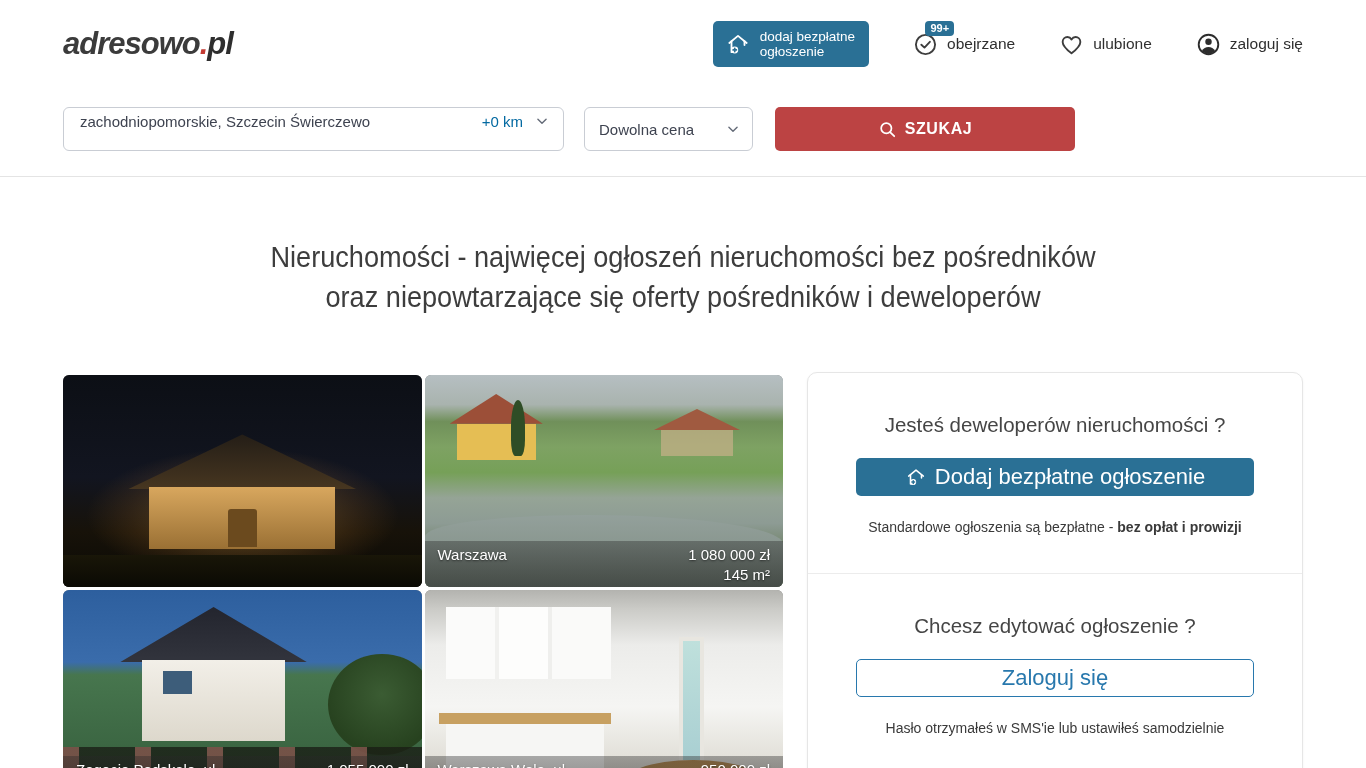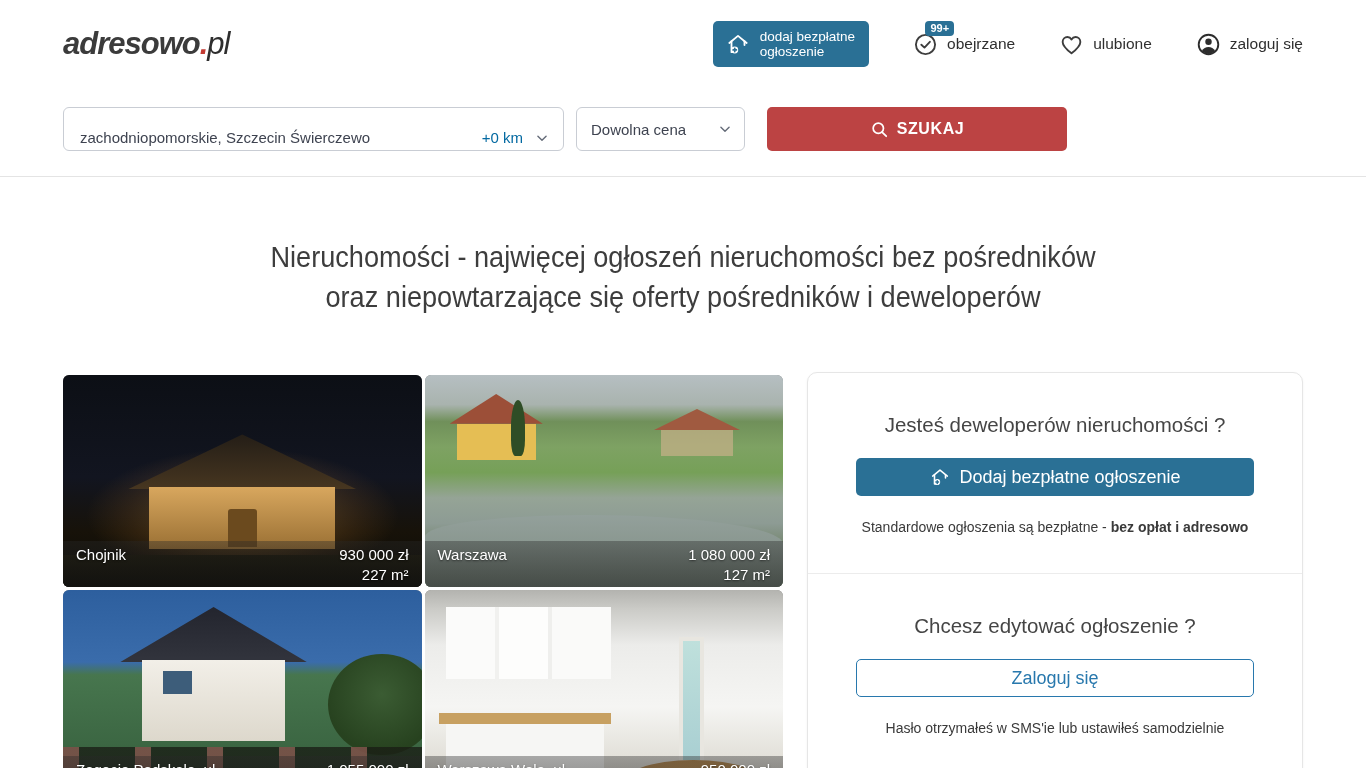--- a/index.html
+++ b/index.html
@@ -8,21 +8,21 @@
     width:1366px; height:768px; overflow:hidden;
     font-family:"Liberation Sans", sans-serif; color:#333;
     position:relative;
   }
 
   
   .topbar { height:88px; display:flex; align-items:center; padding:0 63px; justify-content:space-between; }
   .logo { font-size:31px; font-style:italic; letter-spacing:-1px; cursor:pointer; white-space:nowrap; }
   .logo .b { font-weight:bold; color:#3b3b3b; }
   .logo .dot { font-weight:bold; color:#c33a32; }
-  .logo .pl { font-weight:400; color:#2e2e2e; }
+  .logo .pl { font-weight:700; color:#2e2e2e; }
   .top-actions { display:flex; align-items:center; gap:44px; }
   .add-btn {
     background:#2a7095; color:#fff; border:none; border-radius:5px;
     display:flex; align-items:center; gap:9px; padding:8px 14px 8px 12px;
     font-size:13.5px; line-height:15px; text-align:left; cursor:pointer;
     font-family:"Liberation Sans", sans-serif;
   }
   .top-link { display:flex; align-items:center; gap:9px; font-size:15.5px; color:#2f2f2f; cursor:pointer; position:relative; }
   .icon-wrap { position:relative; display:inline-flex; }
   .badge {
@@ -30,26 +30,26 @@
     font-size:11px; font-weight:bold; border-radius:4px; padding:1px 5px 2px; line-height:12px;
   }
 
   
   .search-section { padding:19px 63px 25px; border-bottom:1px solid #e4e4e4; }
   .search-row { display:flex; align-items:center; }
   .field {
     height:44px; border:1px solid #c9cdd4; border-radius:6px; background:#fff;
     display:flex; align-items:center; font-size:15px; color:#3e4350; cursor:pointer;
   }
-  .loc-field { width:501px; padding:0 14px 4px 16px; justify-content:space-between;align-items:flex-end; }
+  .loc-field { width:501px; padding:0 14px 16px 16px; justify-content:space-between; }
   .loc-text { white-space:nowrap; overflow:hidden; }
   .radius { display:flex; align-items:center; gap:12px; color:#0369a1; }
   .sel-cat { width:209px; margin-left:19px; padding:0 12px 0 14px; justify-content:space-between; }
   .sel-cat .val { white-space:nowrap; overflow:hidden; width:158px; }
-  .sel-price { width:169px; margin-left:12px; padding:0 12px 0 14px; justify-content:space-between; }
+  .sel-price { width:169px; margin-left:20px; padding:0 12px 0 14px; justify-content:space-between; }
   .search-btn {
     margin-left:22px; width:300px; height:44px; background:#bc4343; border:none; border-radius:5px;
     color:#fff; font-size:16px; font-weight:bold; letter-spacing:.6px; cursor:pointer;
     display:flex; align-items:center; justify-content:center; gap:8px;
     font-family:"Liberation Sans", sans-serif;
   }
 
   
   .hero { padding-top:60px; padding-bottom:58px; }
   .hero h1 {
@@ -122,21 +122,21 @@
   
   .sidebar-card {
     width:496px; background:#fff; border:1px solid #e6e6e6; border-radius:10px;
     box-shadow:0 1px 3px rgba(0,0,0,.05); margin-top:-3px; height:520px;
   }
   .side-section { padding:40px 48px 38px; text-align:center; }
   .side-section + .side-section { border-top:1px solid #ececec; }
   .side-title { font-size:20.5px; font-weight:400; color:#454545; }
   .side-btn {
     margin-top:21px; width:100%; height:38px; border-radius:5px; border:none;
-    background:#2a7095; color:#fff; font-size:18px; cursor:pointer;
+    background:#2a7095; color:#fff; font-size:22px; cursor:pointer;
     display:flex; align-items:center; justify-content:center; gap:8px;
     font-family:"Liberation Sans", sans-serif;
   }
   .side-btn.outline { background:#fff; border:1px solid #2878ad; color:#2878ad; }
   .side-note { margin-top:23px; font-size:14px; color:#3a3a3a; }
   .side-note b { font-weight:bold; }
 
   svg { display:block; }
 </style>
 </head>
@@ -238,43 +238,36 @@
 
   <div class="cards-grid">
 
     <div class="card">
       <div class="photo scene-night">
         <div class="n-roof"></div>
         <div class="n-body"></div>
         <div class="n-door"></div>
         <div class="n-ground"></div>
       </div>
-      <div class="caption">
-        <span class="cap-name">Chojnik</span>
-        <span class="cap-right">
-          <div>930 000 zł</div>
-          <div class="cap-area">227 m²</div>
-        </span>
-      </div>
     </div>
 
     <div class="card">
       <div class="photo scene-garden">
         <div class="g-roof"></div>
         <div class="g-body"></div>
         <div class="g-tree"></div>
         <div class="g-gazebo"></div>
         <div class="g-gazebo-b"></div>
         <div class="g-pond"></div>
       </div>
       <div class="caption">
         <span class="cap-name">Warszawa</span>
         <span class="cap-right">
           <div>1 080 000 zł</div>
-          <div class="cap-area">127 m²</div>
+          <div class="cap-area">145 m²</div>
         </span>
       </div>
     </div>
 
     <div class="card">
       <div class="photo scene-house">
         <div class="h-roof"></div>
         <div class="h-body"></div>
         <div class="h-win"></div>
         <div class="h-bush"></div>
@@ -317,21 +310,21 @@
             <path d="M4 11 L12 4.5 L20 11"></path>
             <path d="M6 9.5 V19.5 H10"></path>
             <path d="M18 9.5 V13"></path>
             <circle cx="9" cy="17.5" r="3.2" fill="#fff" stroke="none"></circle>
             <path d="M9 16 v3 M7.5 17.5 h3" stroke="#2a7095" stroke-width="1.6"></path>
           </svg>
         </span>
         <span>Dodaj bezpłatne ogłoszenie</span>
       </button>
       <div class="side-note">
-        <span>Standardowe ogłoszenia są bezpłatne - </span><b>bez opłat i adresowo</b>
+        <span>Standardowe ogłoszenia są bezpłatne - </span><b>bez opłat i prowizji</b>
       </div>
     </div>
 
     <div class="side-section">
       <div class="side-title">Chcesz edytować ogłoszenie ?</div>
       <button class="side-btn outline">
         <span>Zaloguj się</span>
       </button>
       <div class="side-note">Hasło otrzymałeś w SMS'ie lub ustawiłeś samodzielnie</div>
     </div>

